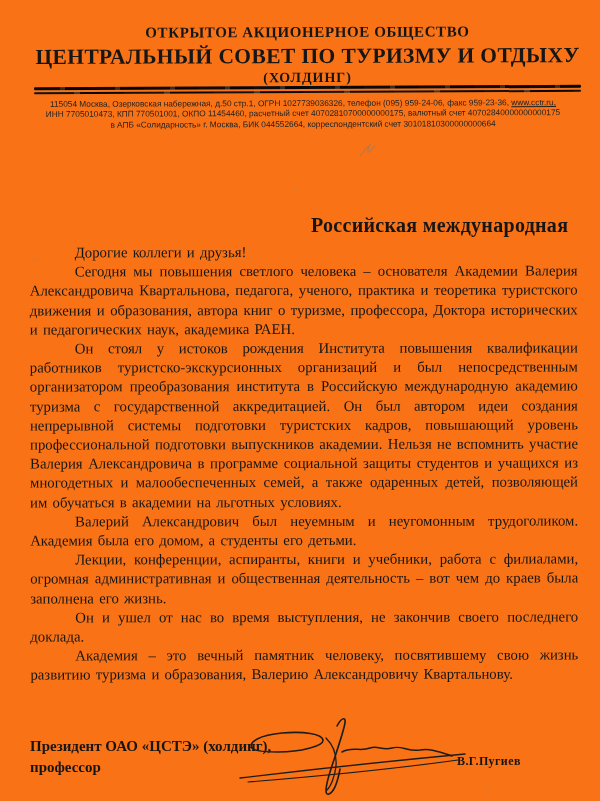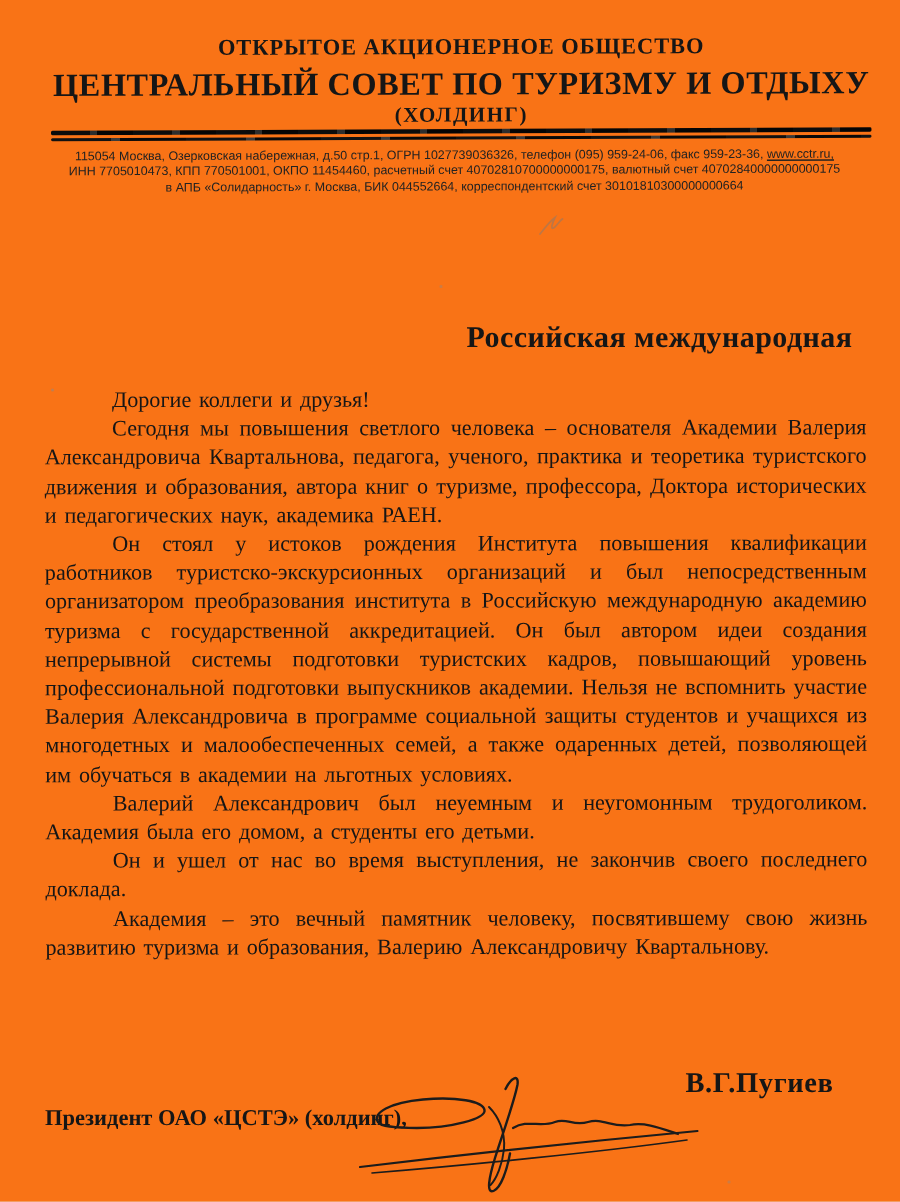--- a/index.html
+++ b/index.html
@@ -57,35 +57,35 @@
   .ink-mark{position:absolute;top:141px;left:354px;opacity:.45;}
   
   .recipient{
     position:absolute;top:176px;left:311px;
     font-size:20px;font-weight:bold;line-height:19.5px;
     letter-spacing:0.3px;
     margin-top:40px;
   }
   
   .body-block{
-    position:absolute;top:258px;left:30px;width:548px;
+    position:absolute;top:243px;left:30px;width:548px;
     font-size:14.8px;line-height:19.2px;
     text-align:justify;text-align-last:left;
     transform:rotate(-0.1deg);
   }
   .salutation{margin:0 0 15px 0;text-indent:45px;}
   .body-block p{margin:0;text-indent:45px;word-spacing:1.5px;}
   
   .signoff-title{
     position:absolute;top:736px;left:30px;
     font-size:15px;font-weight:bold;line-height:21px;
   }
   .signoff-name{
-    position:absolute;top:712px;left:457px;
-    font-size:19px;font-weight:bold;letter-spacing:0.4px;
+    position:absolute;top:754px;left:457px;
+    font-size:12px;font-weight:bold;letter-spacing:0.4px;
   }
   .signature{position:absolute;top:714px;left:230px;}
   
   .speck{position:absolute;background:#8a8a8a;border-radius:50%;}
   .speck.s1{width:2px;height:2px;top:259px;left:34px;opacity:.5;}
   .speck.s2{width:2px;height:1.5px;top:190px;left:293px;opacity:.4;}
   .speck.s3{width:1.5px;height:1.5px;top:787px;left:485px;opacity:.4;}
 </style>
 </head>
 <body>
@@ -115,26 +115,28 @@
 
   <div class="recipient">
     <div>Российская международная</div>
   </div>
 
   <div class="body-block">
     <p class="salutation">Дорогие коллеги и друзья!</p>
     <p>Сегодня мы повышения светлого человека – основателя Академии Валерия Александровича Квартальнова, педагога,  ученого,  практика и  теоретика туристского движения и образования, автора  книг о туризме, профессора, Доктора исторических и педагогических наук,  академика  РАЕН.</p>
     <p>Он  стоял  у  истоков  рождения  Института  повышения  квалификации работников  туристско-экскурсионных  организаций   и  был  непосредственным организатором преобразования института в Российскую международную академию туризма  с  государственной  аккредитацией.   Он  был  автором  идеи  создания непрерывной  системы  подготовки  туристских  кадров,  повышающий  уровень профессиональной  подготовки  выпускников  академии.  Нельзя  не  вспомнить участие  Валерия  Александровича  в  программе  социальной  защиты  студентов  и учащихся из многодетных и малообеспеченных семей, а также одаренных детей, позволяющей им обучаться в академии на льготных условиях.</p>
     <p>Валерий  Александрович  был  неуемным  и  неугомонным  трудоголиком. Академия была его домом, а студенты его детьми.</p>
+    <p>Лекции, конференции, аспиранты, книги и учебники, работа с филиалами, огромная административная и общественная деятельность – вот чем до краев была заполнена  его жизнь.</p>
     <p>Он и ушел от нас во время выступления, не закончив  своего последнего доклада.</p>
     <p>Академия – это вечный памятник человеку, посвятившему свою жизнь развитию туризма и образования, Валерию Александровичу Квартальнову.</p>
   </div>
 
   <div class="signoff-title">
     <div>Президент ОАО «ЦСТЭ» (холдинг),</div>
+    <div>профессор</div>
   </div>
 
   <svg class="signature" width="240" height="86" viewBox="0 0 240 86">
     <g stroke="#1c1c1c" fill="none" stroke-linecap="round">
 
       <path d="M22,34 C18,28 30,21 52,19 C74,17 92,20 93,26 C94,32 70,38 48,38 C32,38 24,37 22,34 Z" stroke-width="1.6"></path>
 
       <path d="M107,12 C111,4 116,2 115,9 C113,20 105,42 100,58 C96,71 94,82 99,80 C104,78 108,66 110,55" stroke-width="1.6"></path>
       <path d="M96,24 C102,30 107,40 106,52 C105,62 101,72 97,76" stroke-width="1.3"></path>
 

